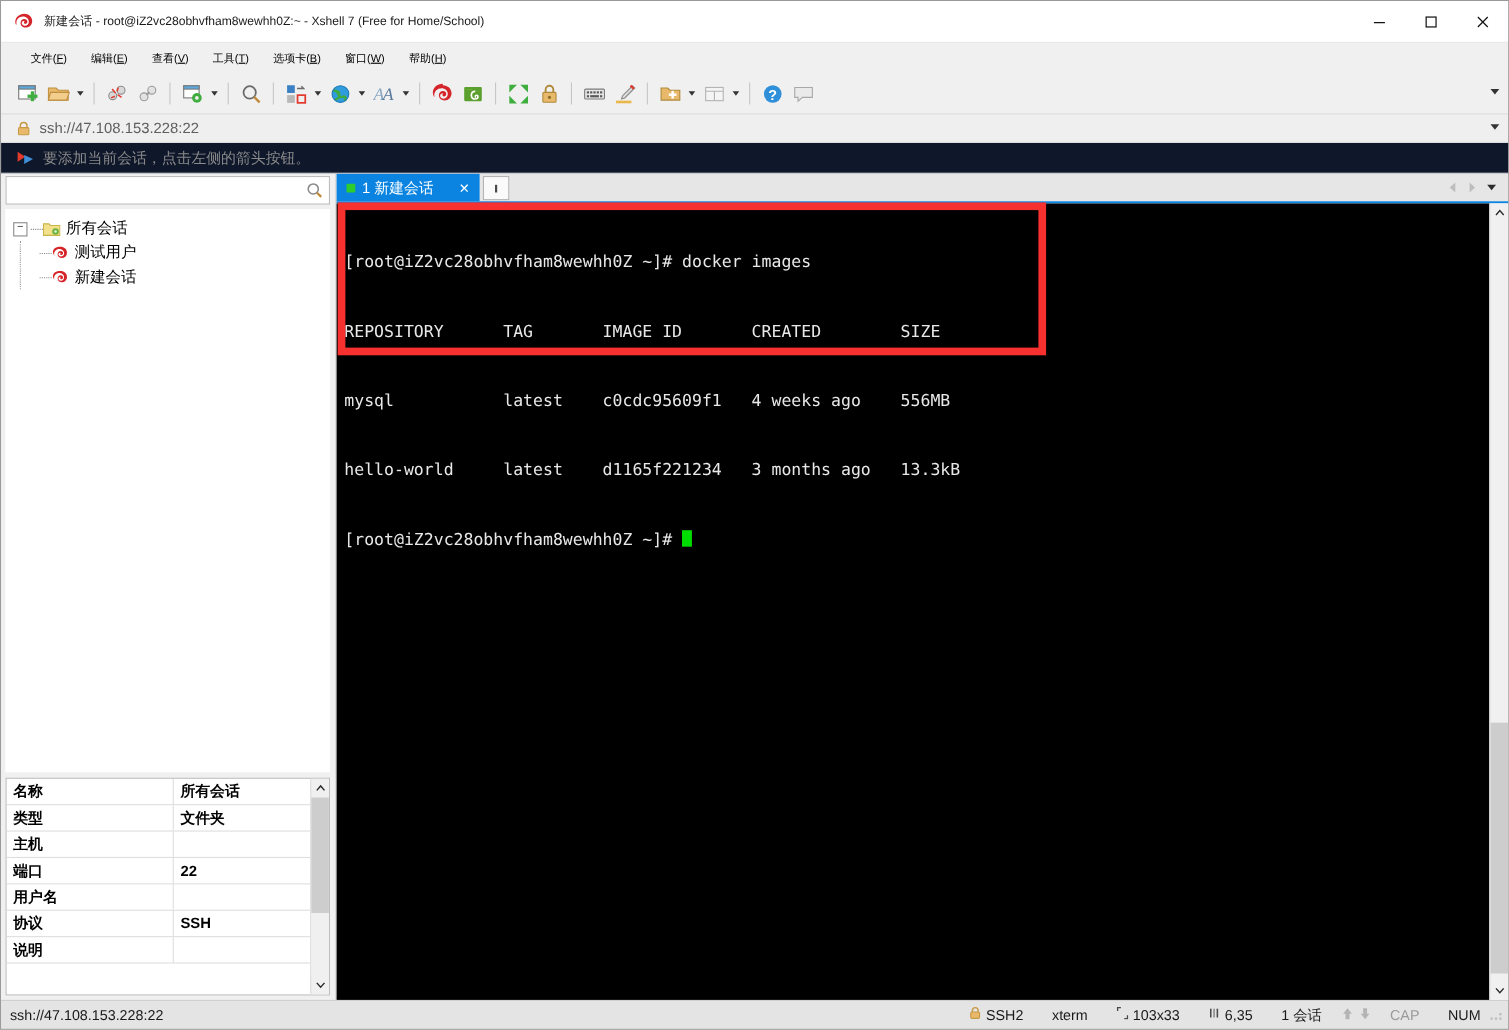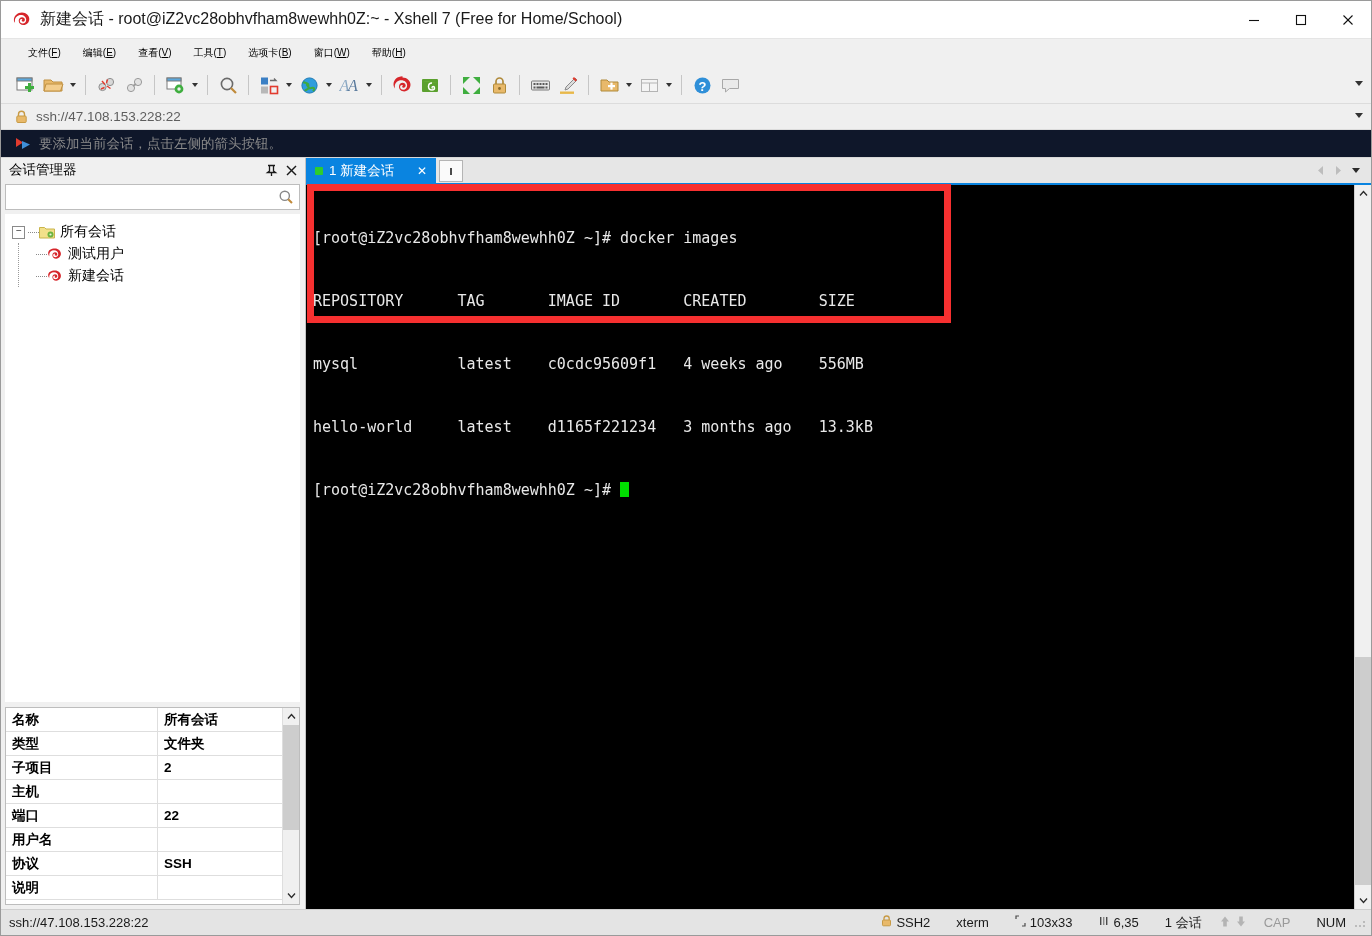--- a/index.html
+++ b/index.html
@@ -24,21 +24,21 @@
     height: 38px; min-height: 38px;
     display: flex; align-items: center;
     background: #ffffff;
     border-bottom: 1px solid #e5e5e5;
   }
   .title-icon {
     width: 18px; height: 18px; margin-left: 12px; margin-right: 9px;
     flex: 0 0 18px;
   }
   .title-text {
-    font-size: 16px; color: #1a1a1a; white-space: nowrap;
+    font-size: 11px; color: #1a1a1a; white-space: nowrap;
     font-family: "Liberation Sans", sans-serif;
   }
   .title-spacer { flex: 1; }
   .win-btns { display: flex; height: 38px; }
   .win-btn {
     width: 47px; height: 38px;
     display: flex; align-items: center; justify-content: center;
     cursor: default;
   }
 
@@ -579,34 +579,20 @@
         <path d="M1 1l7 4.5L1 10z" fill="#e23b2e"></path>
         <path d="M7 4l8 3.5-8 4.5z" fill="#3f8fd8"></path>
       </svg>
     </span>
     <span class="hint-text">要添加当前会话，点击左侧的箭头按钮。</span>
   </div>
 
   <div class="body-split">
 
     <div class="sessmgr">
-      <div class="sm-header">
-        <span class="sm-title">会话管理器</span>
-        <span class="sm-hbtn">
-          <svg width="13" height="13" viewBox="0 0 13 13">
-            <path d="M3 1.5h7M4.5 1.5v5.5l-2 1.5h8l-2-1.5V1.5M6.5 8.5V12" stroke="#1a1a1a" stroke-width="1.3" fill="none"></path>
-          </svg>
-        </span>
-        <span class="sm-hbtn">
-          <svg width="11" height="11" viewBox="0 0 11 11">
-            <line x1="1" y1="1" x2="10" y2="10" stroke="#1a1a1a" stroke-width="1.4"></line>
-            <line x1="10" y1="1" x2="1" y2="10" stroke="#1a1a1a" stroke-width="1.4"></line>
-          </svg>
-        </span>
-      </div>
 
       <div class="sm-search">
         <input type="text" value="" placeholder="" style="">
         <span class="mag">
           <svg width="16" height="16" viewBox="0 0 16 16">
             <circle cx="6.8" cy="6.8" r="4.6" fill="none" stroke="#888" stroke-width="1.4"></circle>
             <line x1="10.2" y1="10.2" x2="14" y2="14" stroke="#c08a3a" stroke-width="2"></line>
           </svg>
         </span>
       </div>
@@ -650,24 +636,20 @@
 
       <div class="sm-proptable">
         <div class="prop-rows">
           <div class="prop-row">
             <span class="prop-k">名称</span>
             <span class="prop-v">所有会话</span>
           </div>
           <div class="prop-row">
             <span class="prop-k">类型</span>
             <span class="prop-v">文件夹</span>
-          </div>
-          <div class="prop-row">
-            <span class="prop-k">子项目</span>
-            <span class="prop-v">2</span>
           </div>
           <div class="prop-row">
             <span class="prop-k">主机</span>
             <span class="prop-v"></span>
           </div>
           <div class="prop-row">
             <span class="prop-k">端口</span>
             <span class="prop-v">22</span>
           </div>
           <div class="prop-row">

